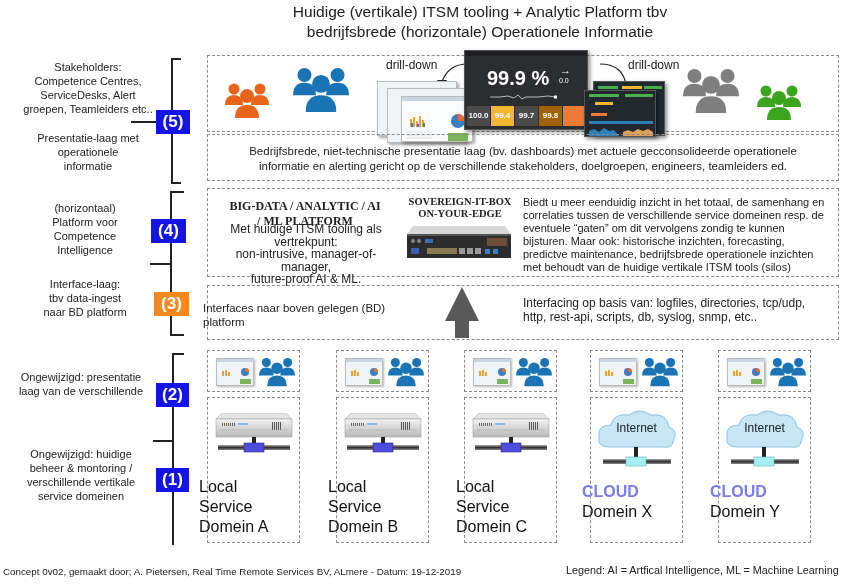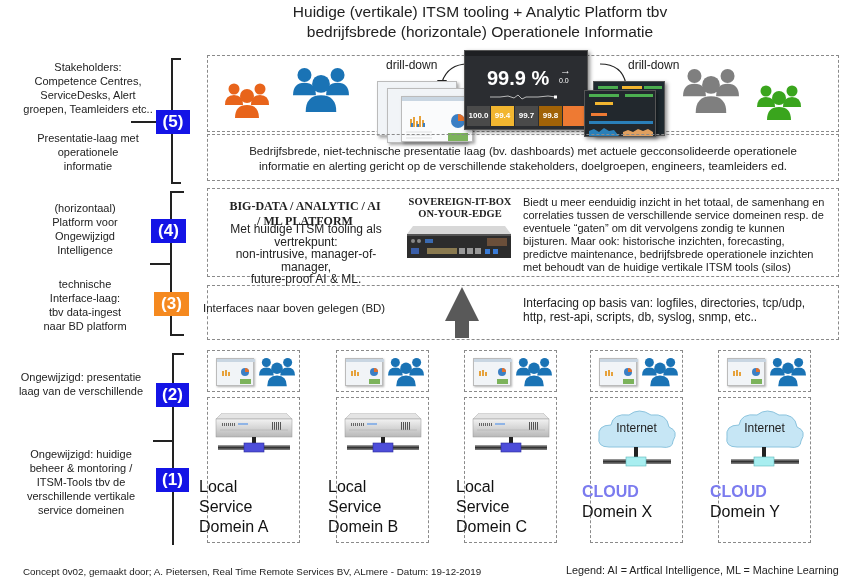--- a/index.html
+++ b/index.html
@@ -53,44 +53,42 @@
 <div class="bracket-v" style="left:170px; top:191px; height:144px;"></div>
 <div class="bracket-h" style="left:170px; top:191px; width:14px;"></div>
 <div class="bracket-h" style="left:170px; top:334px; width:14px;"></div>
 <div class="bracket-h" style="left:150px; top:263px; width:20px;"></div>
 <div class="badge blue" style="left:151px; top:219px; width:35px;">(4)</div>
 <div class="badge orange" style="left:154px; top:292px; width:35px;">(3)</div>
 
 <div class="side-text" style="left:10px; top:201px; width:150px;">
   <div>(horizontaal)</div>
   <div>Platform voor</div>
-  <div>Ongewijzigd</div>
+  <div>Competence</div>
   <div>Intelligence</div>
 </div>
 <div class="side-text" style="left:10px; top:277px; width:150px;">
-  <div>technische</div>
   <div>Interface-laag:</div>
   <div>tbv data-ingest</div>
   <div>naar BD platform</div>
 </div>
 
 <div class="bracket-v" style="left:172px; top:353px; height:192px;"></div>
 <div class="bracket-h" style="left:172px; top:353px; width:12px;"></div>
 <div class="bracket-h" style="left:153px; top:440px; width:19px;"></div>
 <div class="badge blue" style="left:156px; top:383px; width:33px;">(2)</div>
 <div class="badge blue" style="left:156px; top:468px; width:33px;">(1)</div>
 
 <div class="side-text" style="left:2px; top:370px; width:158px;">
   <div>Ongewijzigd: presentatie</div>
   <div>laag van de verschillende</div>
 </div>
 <div class="side-text" style="left:2px; top:447px; width:158px;">
   <div>Ongewijzigd: huidige</div>
   <div>beheer &amp; montoring /</div>
-  <div>ITSM-Tools tbv de</div>
   <div>verschillende vertikale</div>
   <div>service domeinen</div>
 </div>
 
 <div class="dash" style="left:207px; top:55px; width:632px; height:77px;"></div>
 
 <svg class="abs" style="left:225px; top:80px;" width="44" height="40" viewBox="0 0 44 40">
   <g id="ug-o" fill="#e8641b">
     <circle cx="9" cy="9" r="5.5"></circle>
       <path d="M0 25 q0-10 9-10 q9 0 9 10z"></path>
@@ -246,20 +244,21 @@
   <div>correlaties tussen de verschillende service domeinen resp. de</div>
   <div>eventuele “gaten” om dit vervolgens zondig te kunnen</div>
   <div>bijsturen. Maar ook: historische inzichten, forecasting,</div>
   <div>predictve maintenance, bedrijfsbrede operationele inzichten</div>
   <div>met behoudt van de huidige vertikale ITSM tools (silos)</div>
 </div>
 
 <div class="dash" style="left:207px; top:285px; width:632px; height:55px;"></div>
 <div class="body-text" style="left:203px; top:301px; width:200px; font-size:11.5px; line-height:14px;">
   <div>Interfaces naar boven gelegen (BD)</div>
+  <div>platform</div>
 </div>
 <svg class="abs" style="left:445px; top:287px;" width="34" height="52">
   <polygon points="17,0 34,34 0,34" fill="#595959"></polygon>
   <rect x="10" y="34" width="14" height="17" fill="#595959"></rect>
 </svg>
 <div class="body-text" style="left:523px; top:296px; width:310px; font-size:12px; line-height:14px;">
   <div>Interfacing op basis van: logfiles, directories, tcp/udp,</div>
   <div>http, rest-api, scripts, db, syslog, snmp, etc..</div>
 </div>
 
@@ -543,14 +542,14 @@
         <rect x="31" y="50" width="20" height="9" fill="#a8eef0" stroke="#5fb7bb" stroke-width=".6"></rect>
       </svg>
       <div class="abs" style="left:718px;top:421px;width:93px;text-align:center;font-size:12px;color:#222;">Internet</div>
       <div class="domain-label" style="left:710px;top:482px;">
         <div class="cloud-label">CLOUD</div>
         <div>Domein Y</div>
       </div>
     </div>
   </div>
 
-<div class="body-text" style="left:3px; top:565px; font-size:9.8px; width:560px;margin-left:20px;">Concept 0v02, gemaakt door; A. Pietersen, Real Time Remote Services BV, ALmere - Datum: 19-12-2019</div>
+<div class="body-text" style="left:3px; top:565px; font-size:9.8px; width:560px;">Concept 0v02, gemaakt door; A. Pietersen, Real Time Remote Services BV, ALmere - Datum: 19-12-2019</div>
 <div class="body-text" style="left:566px; top:563px; font-size:10.8px; width:276px;">Legend: AI = Artfical Intelligence, ML = Machine Learning</div>
 
 </body></html>

